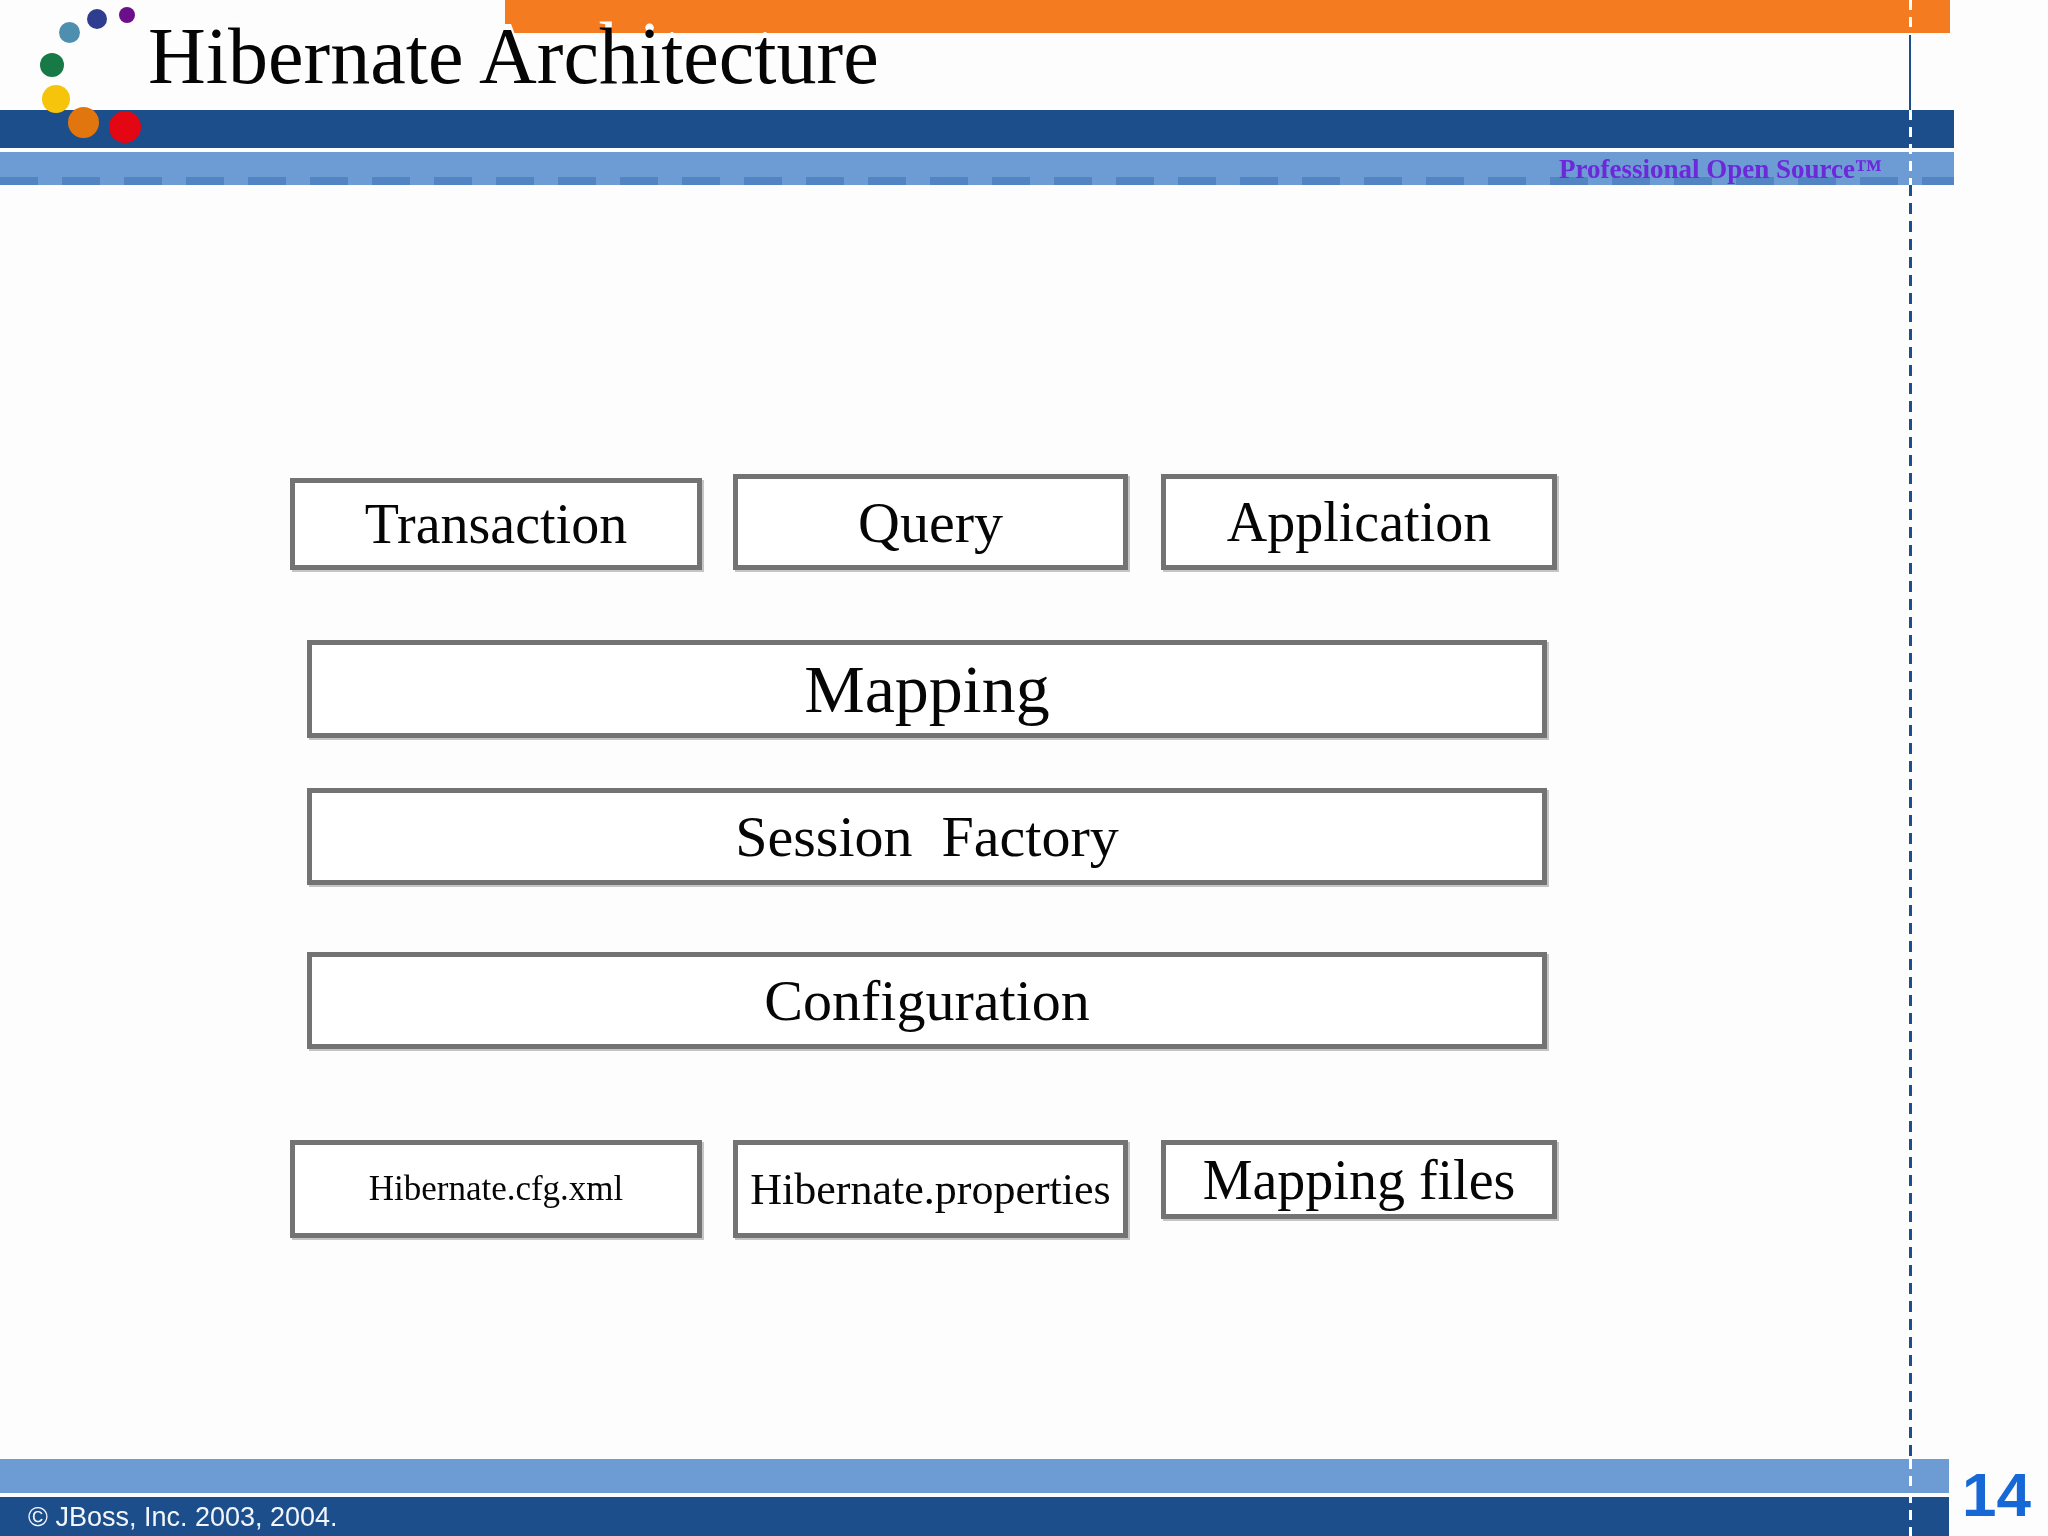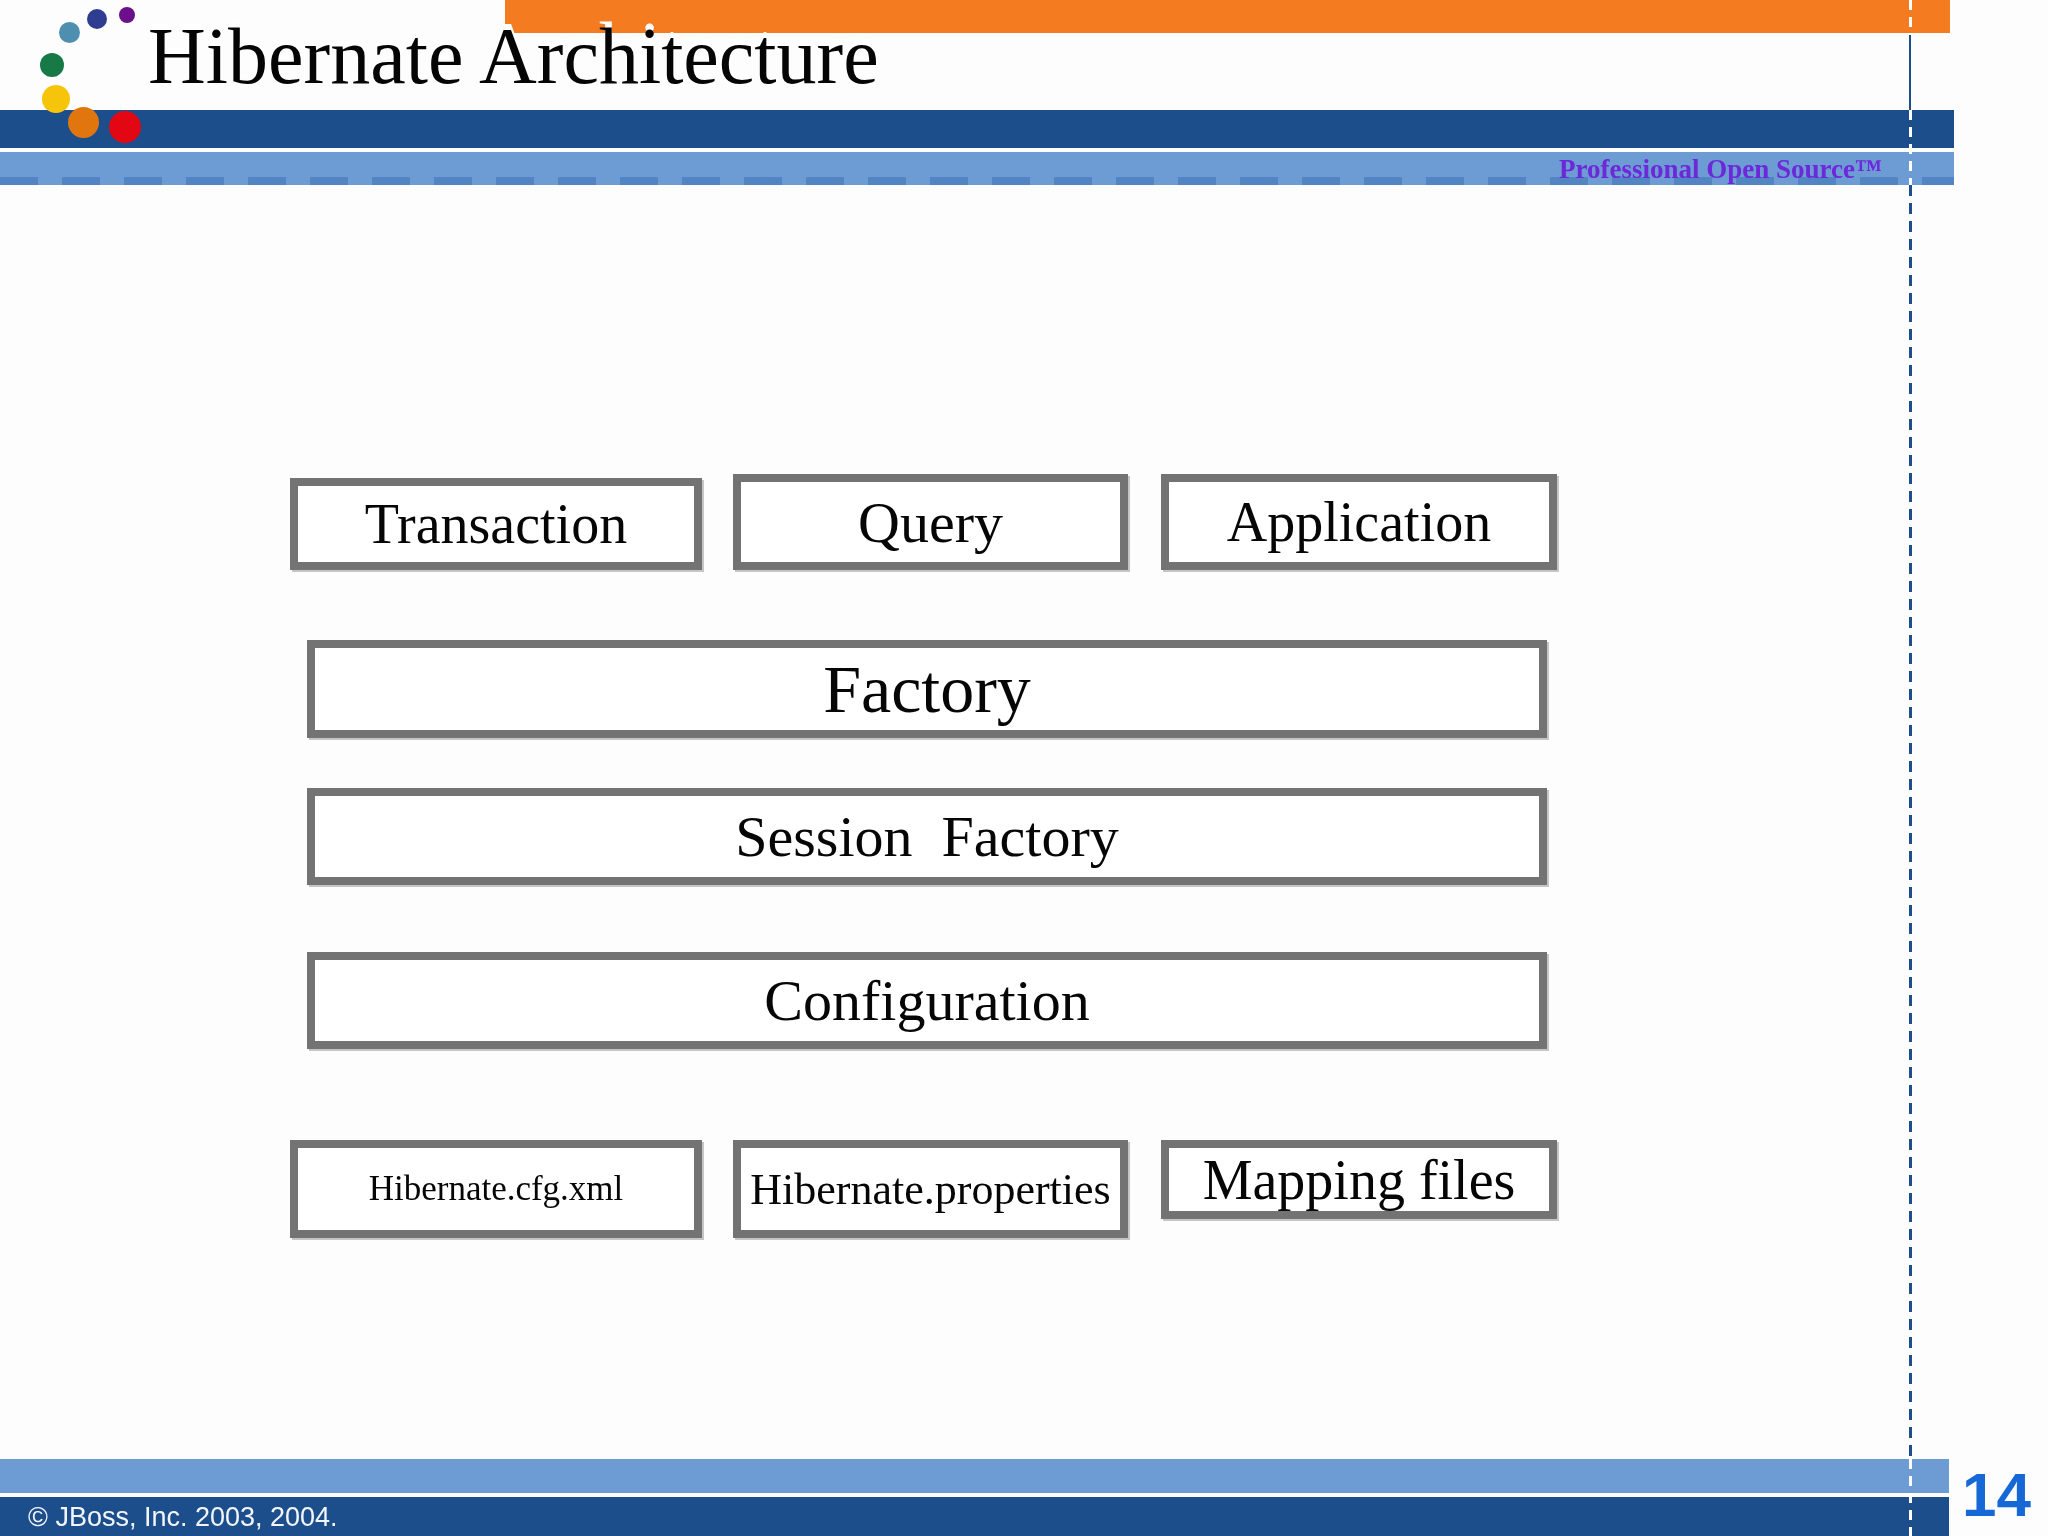--- a/index.html
+++ b/index.html
@@ -38,21 +38,21 @@
   .vseg.white-dash{background:repeating-linear-gradient(180deg,#ffffff 0 10px,transparent 10px 17px);}
   .vseg.blue-dash{background:repeating-linear-gradient(180deg,#1d4e8c 0 11px,transparent 11px 18px);}
   .vseg.solid{background:#1d4e8c;width:2px;}
   .vseg-a{top:0;height:33px;}
   .vseg-b{top:35px;height:75px;}
   .vseg-c{top:110px;height:75px;}
   .vseg-d{top:185px;height:1274px;}
   .vseg-e{top:1459px;height:77px;}
   
   .box{
-    position:absolute;box-sizing:border-box;border:8px solid #737373;background:#fff;
+    position:absolute;box-sizing:border-box;border:5px solid #737373;background:#fff;
     display:flex;align-items:center;justify-content:center;color:#060606;
     white-space:pre;box-shadow:2px 2px 0 rgba(70,70,70,.30);z-index:2;
   }
   .box-transaction{left:290px;top:478px;width:412px;height:92px;font-size:56px;}
   .box-query{left:733px;top:474px;width:395px;height:96px;font-size:58px;}
   .box-application{left:1161px;top:474px;width:396px;height:96px;font-size:56px;}
   .box-session{left:307px;top:640px;width:1240px;height:98px;font-size:68px;}
   .box-session-factory{left:307px;top:788px;width:1240px;height:97px;font-size:58px;}
   .box-configuration{left:307px;top:952px;width:1240px;height:97px;font-size:58px;}
   .box-cfg{left:290px;top:1140px;width:412px;height:98px;font-size:35px;}
@@ -93,21 +93,21 @@
 
 <div class="vseg white-dash vseg-a"></div>
 <div class="vseg solid vseg-b"></div>
 <div class="vseg white-dash vseg-c"></div>
 <div class="vseg blue-dash vseg-d"></div>
 <div class="vseg white-dash vseg-e"></div>
 
 <div class="box box-transaction">Transaction</div>
 <div class="box box-query">Query</div>
 <div class="box box-application">Application</div>
-<div class="box box-session">Factory</div>
+<div class="box box-session">Mapping</div>
 <div class="box box-session-factory">Session  Factory</div>
 <div class="box box-configuration">Configuration</div>
 <div class="box box-cfg">Hibernate.cfg.xml</div>
 <div class="box box-properties">Hibernate.properties</div>
 <div class="box box-mapping">Mapping files</div>
 
 <div class="footer-light-bar" style="background: rgb(109, 156, 213);"></div>
 <div class="footer-dark-bar" style="background: rgb(29, 78, 140);"></div>
 <div class="copyright">© JBoss, Inc. 2003, 2004.</div>
 <div class="page-number">14</div>

